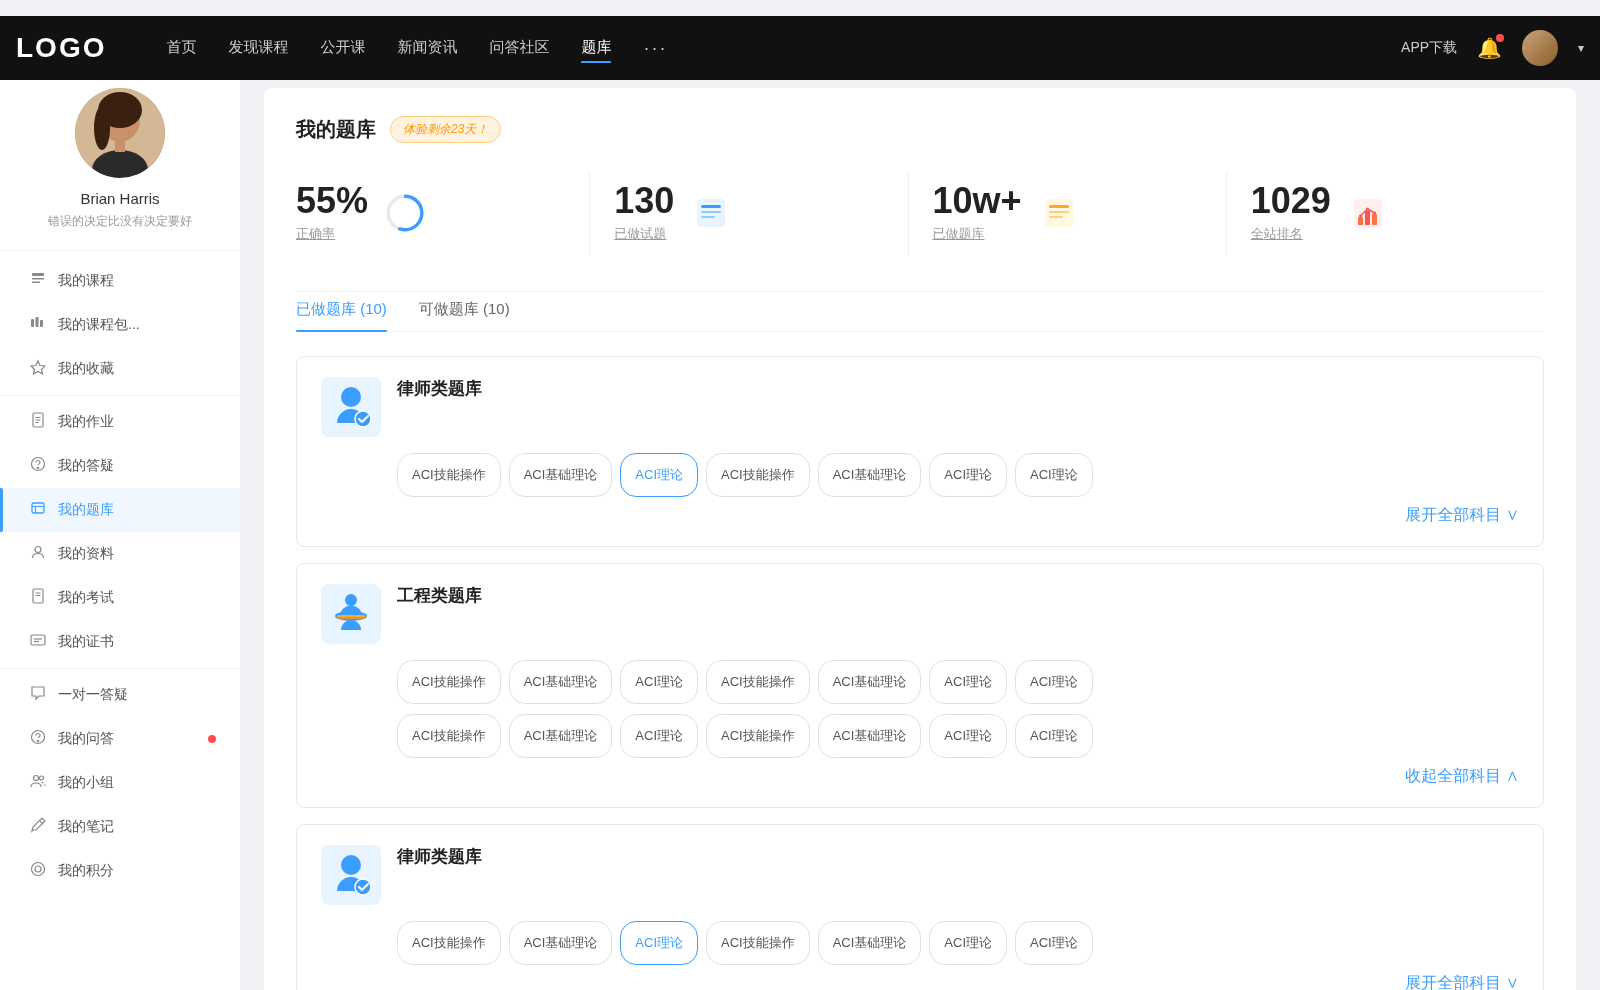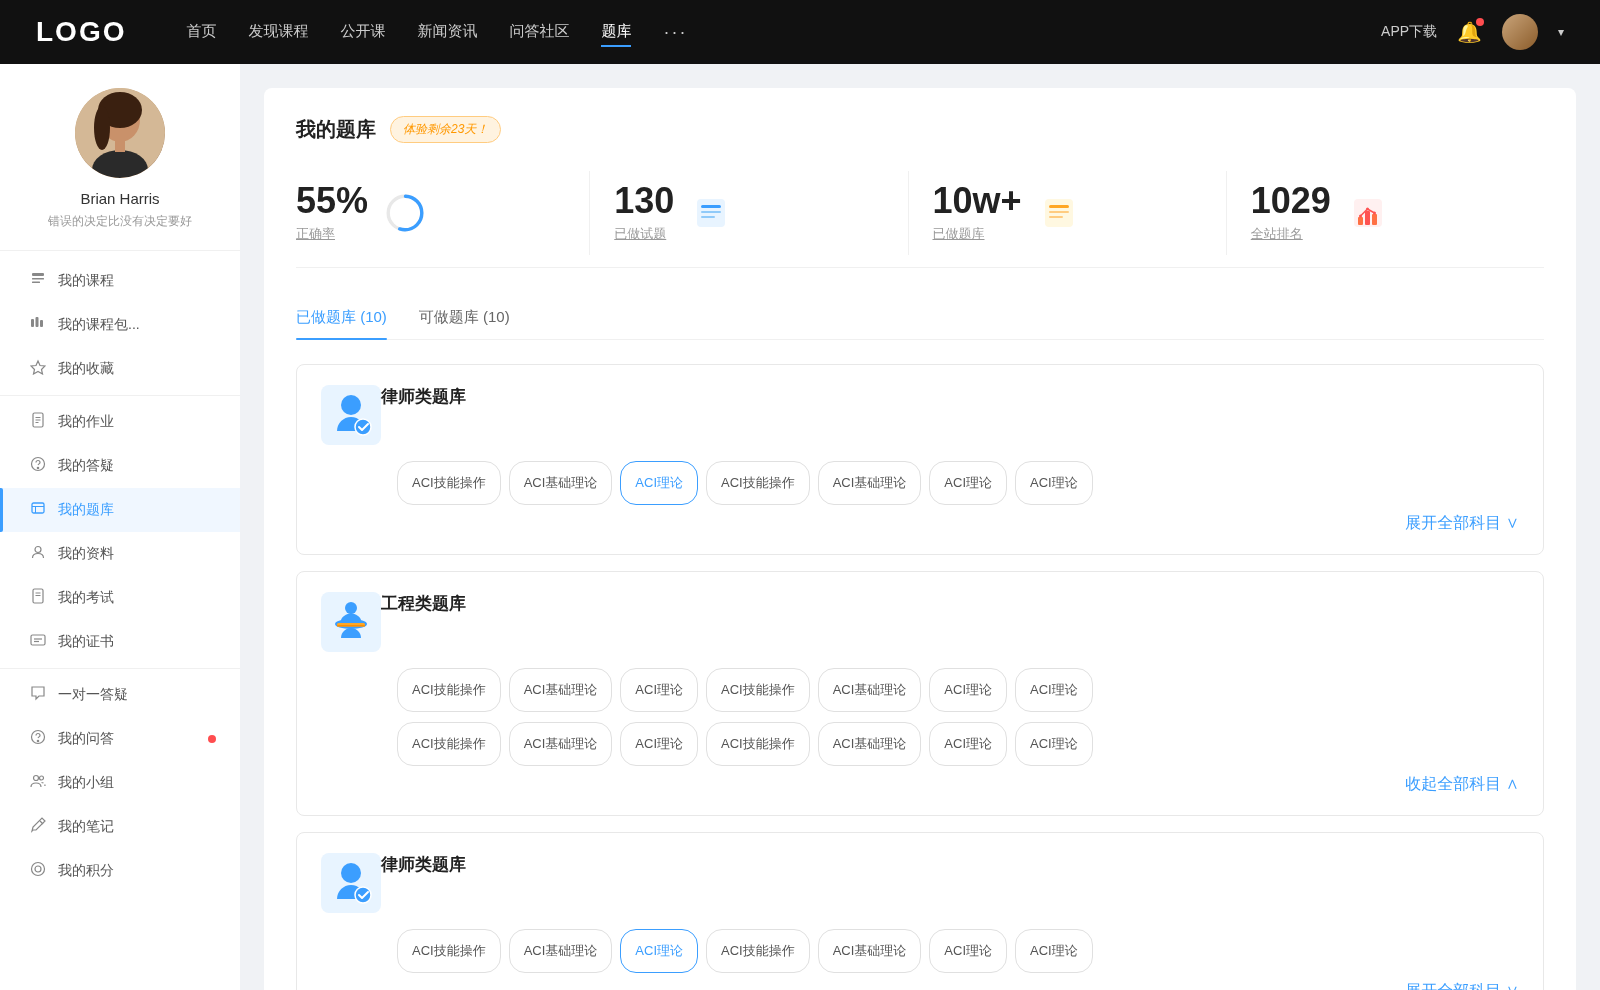--- a/index.html
+++ b/index.html
@@ -1,19 +1,19 @@
 <!DOCTYPE html>
 <html><head>
   <meta charset="utf-8">
   <style>
     * { box-sizing: border-box; margin: 0; padding: 0; }
     body { font-family: -apple-system, BlinkMacSystemFont, "PingFang SC", "Microsoft YaHei", sans-serif; background: #f0f2f5; min-height: 990px; }
 
     
-    .nav { background: #111; height: 64px; display: flex; align-items: center; padding: 0 36px; position: sticky; top: 0; z-index: 100; }
+    .nav { background: #111; height: 64px; display: flex; align-items: center; padding: 0 16px; position: sticky; top: 16px; z-index: 100; }
     .nav-logo { color: #fff; font-size: 28px; font-weight: bold; letter-spacing: 2px; margin-right: 60px; }
     .nav-links { display: flex; gap: 32px; flex: 1; }
     .nav-link { color: #ccc; font-size: 15px; cursor: pointer; padding: 4px 0; text-decoration: none; }
     .nav-link.active { color: #fff; border-bottom: 2px solid #3b9eff; }
     .nav-right { display: flex; align-items: center; gap: 20px; }
     .nav-download { color: #ccc; font-size: 14px; cursor: pointer; }
     .nav-bell { position: relative; cursor: pointer; }
     .nav-bell-icon { font-size: 20px; color: #ccc; }
     .nav-bell-dot { position: absolute; top: -2px; right: -2px; width: 8px; height: 8px; background: #ff4d4f; border-radius: 50%; }
     .nav-avatar { width: 36px; height: 36px; border-radius: 50%; background: #888; overflow: hidden; cursor: pointer; }
@@ -41,38 +41,38 @@
     
     .main { flex: 1; padding: 24px; }
     .main-inner { background: #fff; border-radius: 8px; padding: 28px 32px; }
 
     
     .page-header { display: flex; align-items: center; gap: 14px; margin-bottom: 28px; }
     .page-title { font-size: 20px; font-weight: 600; color: #222; }
     .trial-badge { background: #fff3e0; color: #ff9800; font-size: 12px; padding: 4px 12px; border-radius: 20px; border: 1px solid #ffcc80; font-style: italic; }
 
     
-    .stats-row { display: flex; gap: 0; margin-bottom: 32px; border-bottom: 1px solid #f0f0f0; padding-bottom: 12px; }
+    .stats-row { display: flex; gap: 0; border-bottom: 1px solid #f0f0f0; padding-bottom: 36px; }
     .stat-item { flex: 1; display: flex; align-items: center; gap: 16px; padding: 12px 24px; border-right: 1px solid #f0f0f0; }
     .stat-item:first-child { padding-left: 0; }
     .stat-item:last-child { border-right: none; }
     .stat-value { font-size: 36px; font-weight: 700; color: #222; line-height: 1; }
     .stat-label { font-size: 13px; color: #999; margin-top: 6px; text-decoration: underline; }
     .stat-icon { width: 42px; height: 42px; display: flex; align-items: center; justify-content: center; }
 
     
     .tabs { display: flex; gap: 32px; margin-bottom: 24px; border-bottom: 1px solid #f0f0f0; }
     .tab { padding: 8px 0 12px; font-size: 15px; color: #666; cursor: pointer; position: relative; }
     .tab.active { color: #3b9eff; font-weight: 500; }
     .tab.active::after { content: ''; position: absolute; bottom: -1px; left: 0; right: 0; height: 2px; background: #3b9eff; border-radius: 1px; }
 
     
     .bank-list { display: flex; flex-direction: column; gap: 0; }
     .bank-card { border: 1px solid #e8e8e8; border-radius: 8px; padding: 20px 24px; margin-bottom: 16px; }
-    .bank-card-header { display: flex; align-items: flex-start; gap: 0; margin-bottom: 16px; }
+    .bank-card-header { display: flex; align-items: flex-start; gap: 16px; margin-bottom: 16px; }
     .bank-icon { width: 60px; height: 60px; background: #e8f4ff; border-radius: 8px; display: flex; align-items: center; justify-content: center; flex-shrink: 0; }
     .bank-name { font-size: 17px; font-weight: 600; color: #222; margin-bottom: 0; flex: 1; }
     .bank-tags { display: flex; flex-wrap: wrap; gap: 8px; margin-left: 76px; }
     .tag { padding: 12px 14px; border-radius: 16px; font-size: 13px; cursor: pointer; border: 1px solid #e0e0e0; color: #555; background: #fff; }
     .tag.active { border-color: #3b9eff; color: #3b9eff; background: #fff; }
     .bank-footer { text-align: right; margin-top: 8px; }
     .expand-btn { font-size: 16px; color: #3b9eff; cursor: pointer; }
 
     
     .pie-svg { width: 38px; height: 38px; }

